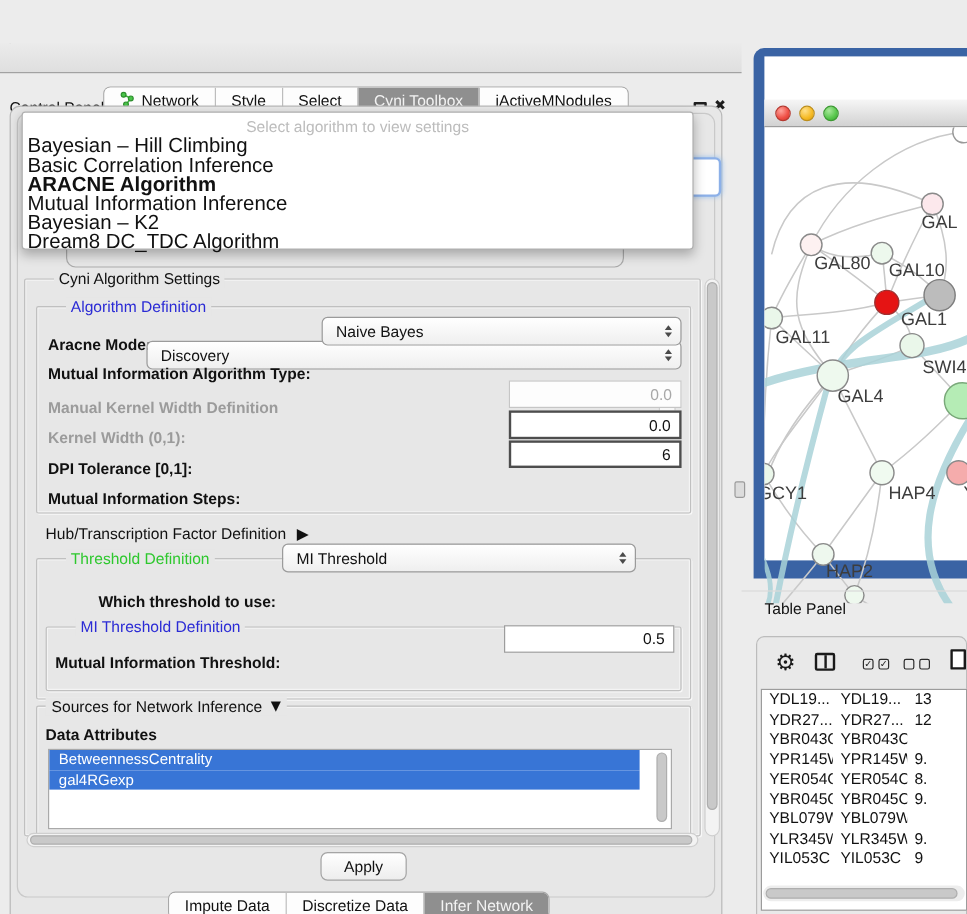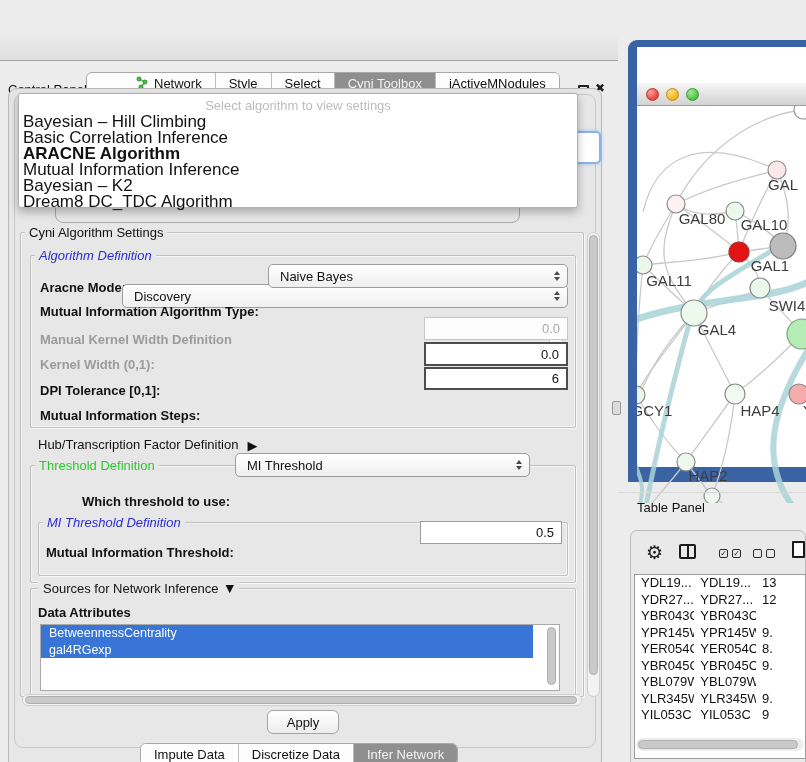--- a/index.html
+++ b/index.html
@@ -27,22 +27,22 @@
   #ghost-box { left:55px; top:150px; width:465px; height:37px; border:1px solid #ababab; border-radius:8px; }
   #blue-sliver { left:571px; top:95px; width:30px; height:33px; background:#fff; border:2px solid #8cb0e8; border-radius:5px; box-shadow:0 0 4px #9fc3ec; }
 
   
   #popup { left:18px; top:57px; width:560px; height:115px; background:#fff; border:1px solid #b0b0b0; border-radius:3px; box-shadow:0 4px 10px rgba(0,0,0,.28); }
   #popup-ph { width:100%; text-align:center; color:#bcbcbc; font-size:13px; padding-top:4px; height:20px; }
   .popup-item { font-size:17px; height:16px; line-height:16px; padding-left:4px; white-space:nowrap; }
 
   
   .group { border:1px solid #c0c0c0; border-radius:2px; box-shadow:inset 0 0 0 1px rgba(255,255,255,.55), 1px 1px 0 rgba(255,255,255,.7); }
-  .gtitle { position:absolute; top:-8px; left:4px; background:#e7e7e7; padding:0 4px; font-size:13px; line-height:15px; white-space:nowrap;text-align:center; }
-  .blue-t { color:#2b2bd5;font-style:italic; }
+  .gtitle { position:absolute; top:-8px; left:24px; background:#e7e7e7; padding:0 4px; font-size:13px; line-height:15px; white-space:nowrap;text-align:center; }
+  .blue-t { color:#2b2bd5; }
   .green-t { color:#2ec82e; }
 
   .combo { position:absolute; background:linear-gradient(#ffffff,#efefef); border:1px solid #9b9b9b; border-radius:5px; display:flex; align-items:center; padding-left:11px; font-size:13px; }
   .spin { position:absolute; right:7px; top:50%; transform:translateY(-50%); display:flex; flex-direction:column; gap:2px; }
   .spin i { width:0; height:0; border-left:3.5px solid transparent; border-right:3.5px solid transparent; }
   .spin .up { border-bottom:4.5px solid #4a4a4a; }
   .spin .dn { border-top:4.5px solid #4a4a4a; }
 
   .field { position:absolute; background:#fff; display:flex; align-items:center; justify-content:flex-end; padding-right:7px; font-size:13px; }
   .lbl { position:absolute; font-size:13px; line-height:18px; white-space:nowrap; }
@@ -91,21 +91,21 @@
 <div id="stage">
 
   <div class="abs" id="top-tick"></div>
 
   <div class="abs" id="cp-titlebar">
     <div class="abs" id="cp-title">Control Panel</div>
     <div class="abs" id="float-btn"></div>
     <div class="abs sym" id="close-btn">✖</div>
   </div>
 
-  <div class="abs seg-tabs" id="top-tabs" style="left:86px; top:36px;padding-left:36px;">
+  <div class="abs seg-tabs" id="top-tabs" style="left:86px; top:36px;">
       <div class="seg-tab">
         <span><svg width="13" height="13" viewBox="0 0 13 13" style="margin-right:5px">
             <line x1="3" y1="3" x2="9" y2="6" stroke="#3cb43c" stroke-width="1.3"></line>
             <line x1="9" y1="6" x2="5" y2="11" stroke="#3cb43c" stroke-width="1.3"></line>
             <circle cx="3" cy="3" r="2" fill="#49c449" stroke="#2e8f2e"></circle>
             <circle cx="9" cy="6" r="2" fill="#49c449" stroke="#2e8f2e"></circle>
             <circle cx="5" cy="11" r="2" fill="#49c449" stroke="#2e8f2e"></circle>
           </svg></span>
         <span>Network</span>
       </div>

